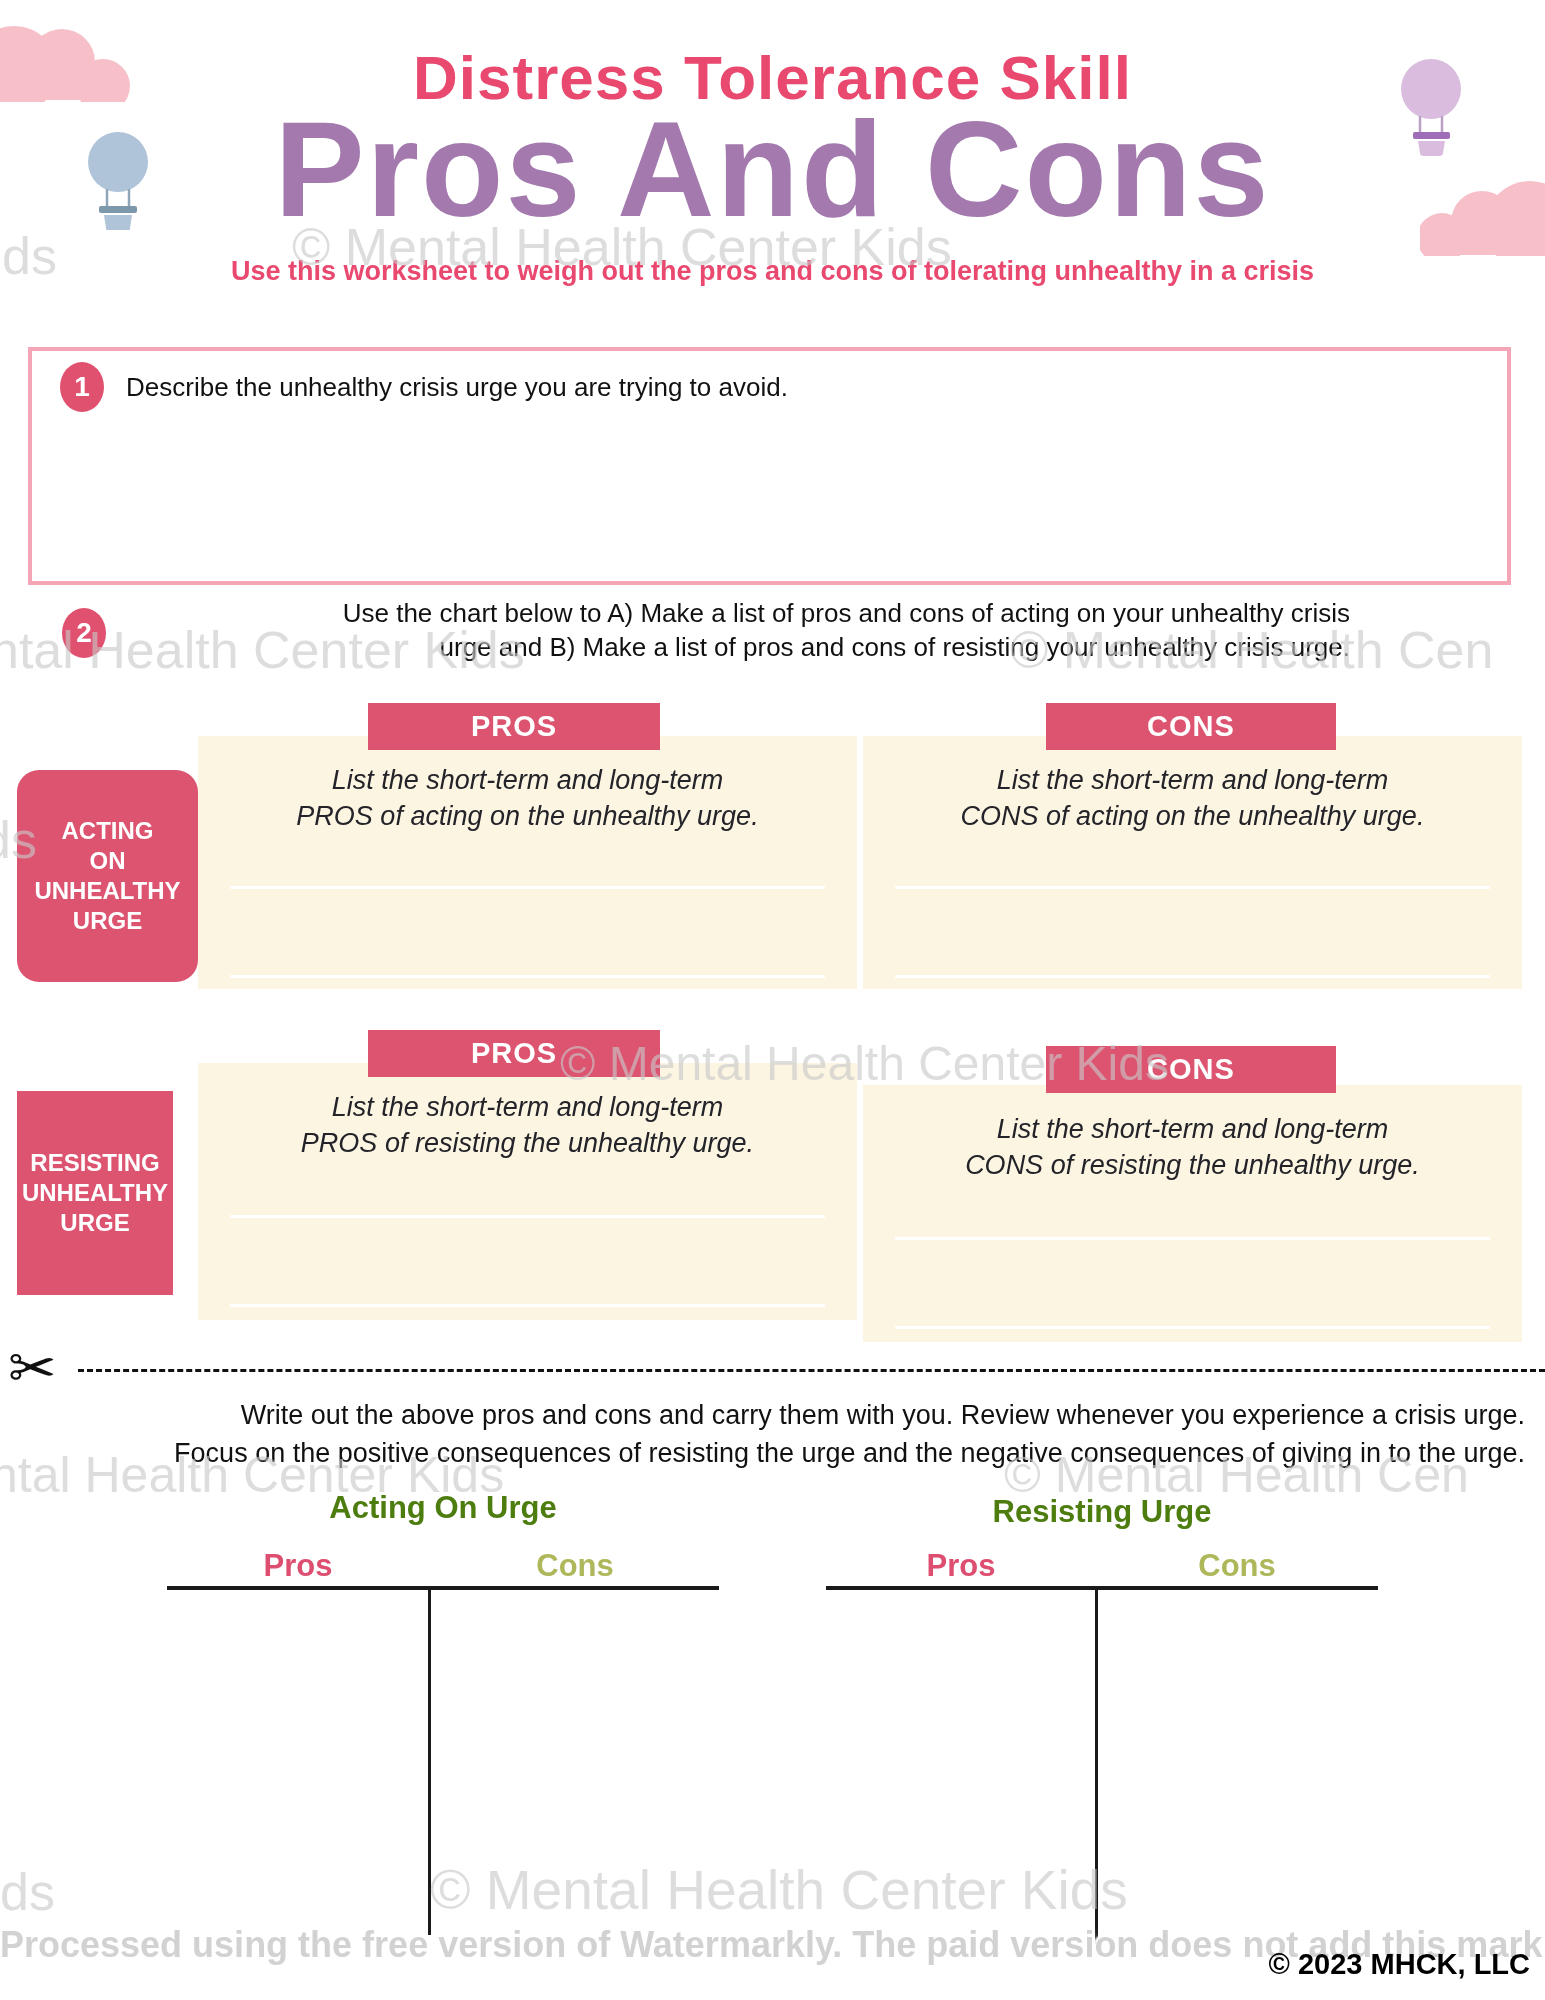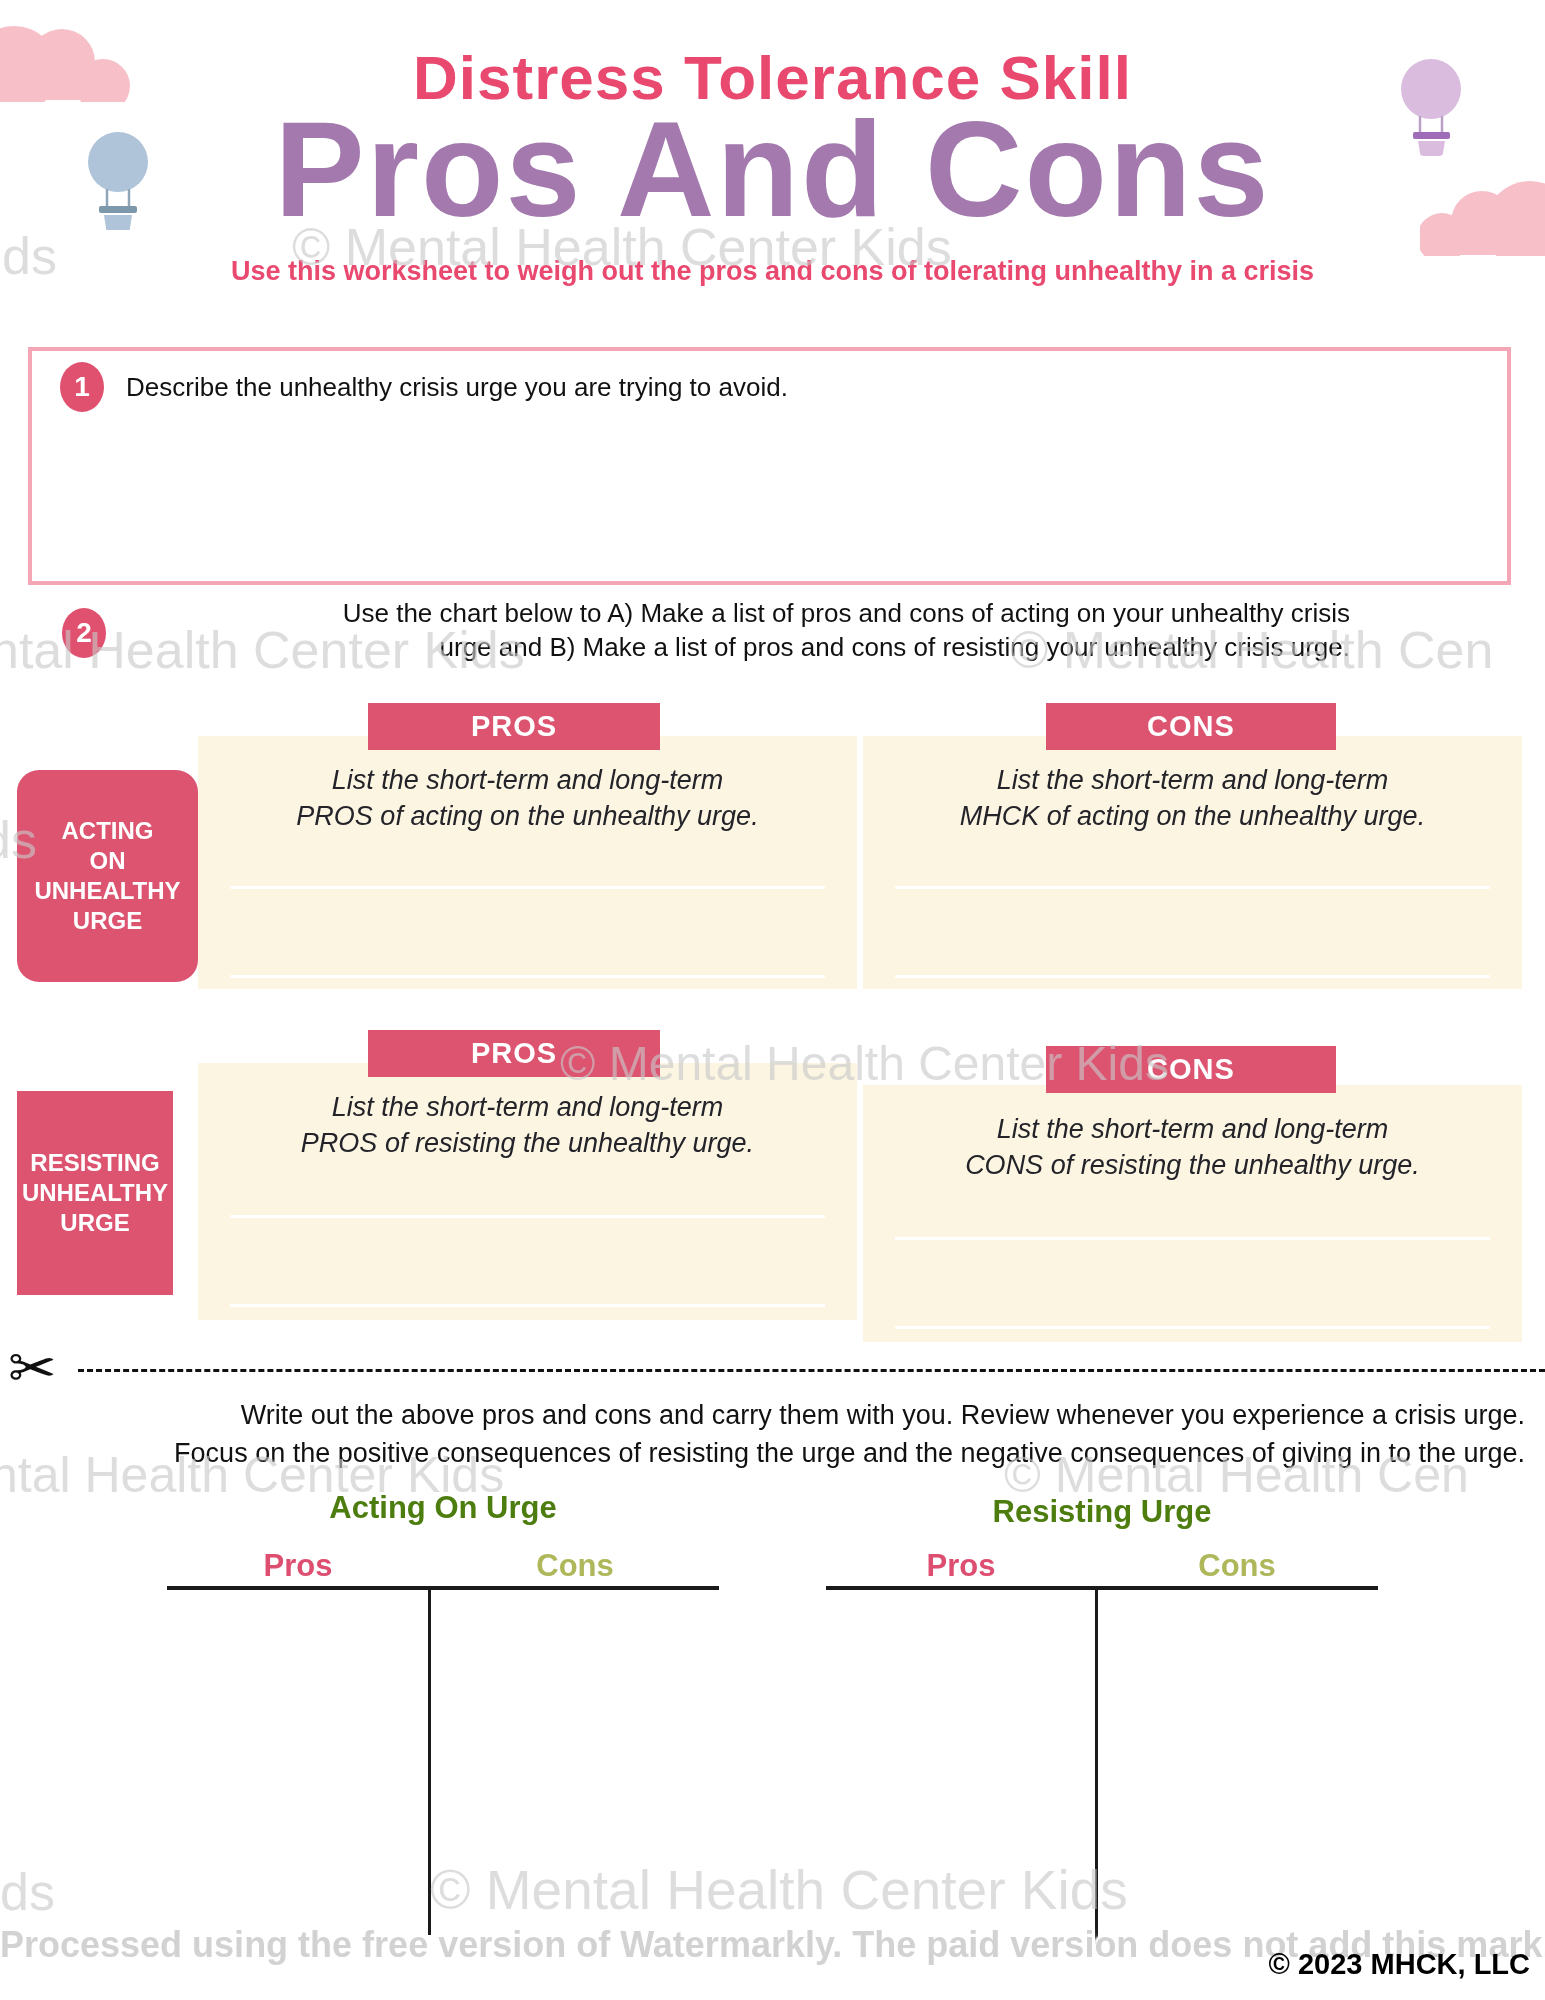--- a/index.html
+++ b/index.html
@@ -119,21 +119,21 @@
       <div>UNHEALTHY</div>
       <div>URGE</div>
     </div>
   </div>
   <div class="abs cream-text" style="left:198px;top:762px;width:659px;">
     <div>List the short-term and long-term</div>
     <div>PROS of acting on the unhealthy urge.</div>
   </div>
   <div class="abs cream-text" style="left:863px;top:762px;width:659px;">
     <div>List the short-term and long-term</div>
-    <div>MHCK of acting on the unhealthy urge.</div>
+    <div>CONS of acting on the unhealthy urge.</div>
   </div>
 
   <div class="abs cream" style="left:198px;top:1063px;width:659px;height:257px;">
     <div class="write-line abs" style="left:32px;top:152px;width:595px;"></div>
     <div class="write-line abs" style="left:32px;top:241px;width:595px;"></div>
   </div>
   <div class="abs cream" style="left:863px;top:1085px;width:659px;height:257px;">
     <div class="write-line abs" style="left:32px;top:152px;width:595px;"></div>
     <div class="write-line abs" style="left:32px;top:241px;width:595px;"></div>
   </div>

